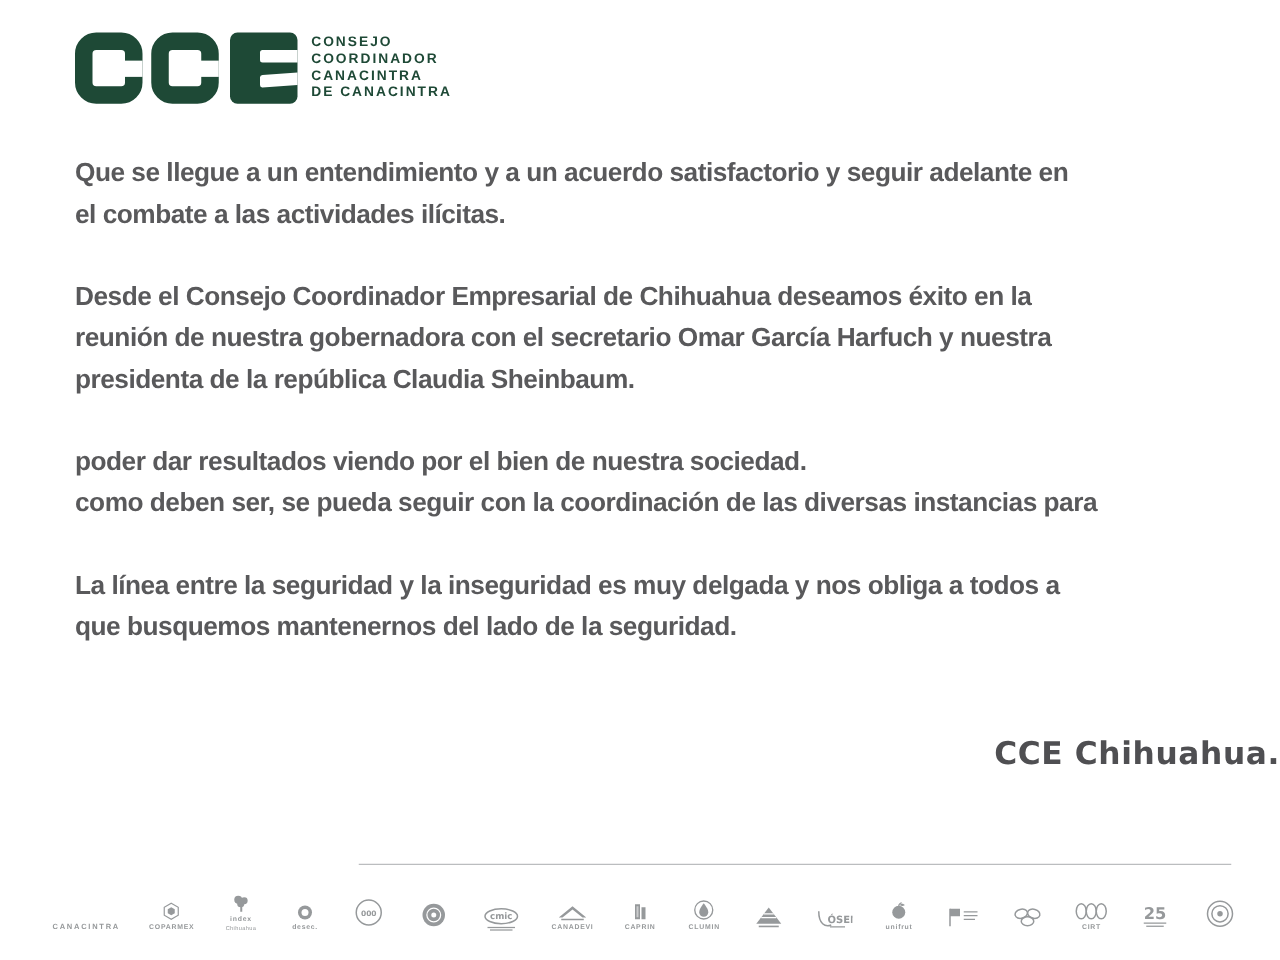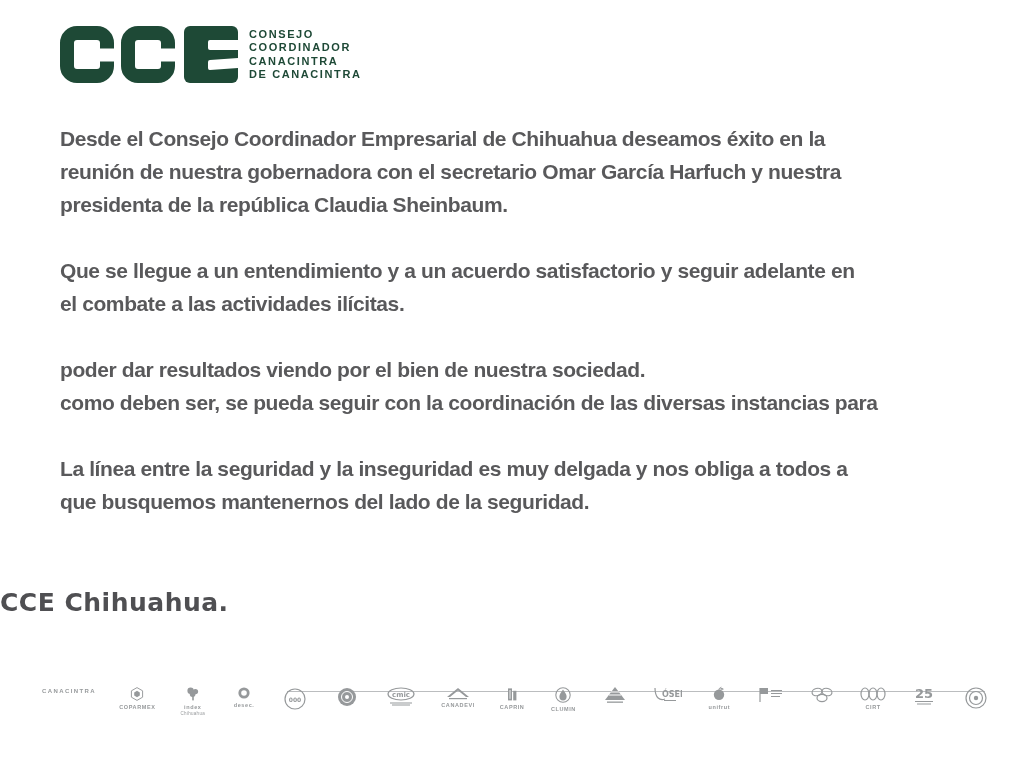--- a/index.html
+++ b/index.html
@@ -22,31 +22,31 @@
   .logo-e .n2{top:33px;transform:skewY(-4deg)}
   .org-lines{margin-left:11px;color:var(--green);font-weight:bold;font-size:11px;
              letter-spacing:1.6px;line-height:13.5px;font-family:Liberation Sans, sans-serif}
 
   
   .statement{position:absolute;left:60px;top:122px;width:920px;color:var(--body-gray);
              font-weight:bold;font-size:21px;letter-spacing:-0.4px;line-height:33px}
   .statement .para{margin-bottom:33px}
   .statement .line{white-space:nowrap}
 
-  .signature{position:absolute;left:0;top:588px;width:100%;text-align:left;
+  .signature{position:absolute;left:0;top:588px;width:100%;text-align:right;
              color:var(--sig-gray);font-weight:bold;font-size:25px;letter-spacing:0.5px;
              font-family:"DejaVu Sans","Liberation Sans",sans-serif}
 
   
   .hashtag{position:absolute;left:45px;top:676px;font-size:13.5px;color:var(--foot-gray);letter-spacing:0.2px}
   .hashtag .hash{color:var(--foot-light)}
   .foot-rule{position:absolute;left:287px;top:691px;width:698px;border-top:1px solid var(--line-gray)}
 
-  .partners{position:absolute;left:42px;top:686px;width:948px;height:44px;
-            display:flex;justify-content:space-between;align-items:flex-start}
+  .partners{position:absolute;left:42px;top:701px;width:948px;height:44px;
+            display:flex;justify-content:space-between;align-items:flex-end}
   .partner{display:flex;flex-direction:column;align-items:center;justify-content:center;
            color:var(--logo-gray);min-width:28px}
   .pl-label{font-size:5.5px;letter-spacing:0.6px;font-weight:bold;margin-top:2px;white-space:nowrap}
   .pl-sub{font-size:4.5px;letter-spacing:0.3px;margin-top:1px;white-space:nowrap}
   .partner svg{display:block}
   .partner.text-only .pl-label{font-size:6px;letter-spacing:1.4px}
   .stroke{fill:none;stroke:var(--logo-gray);stroke-width:1.2}
   .fillg{fill:var(--logo-gray)}
   .svgtext{fill:var(--logo-gray);font-family:"DejaVu Sans",sans-serif;font-weight:bold}
 </style>
@@ -67,27 +67,27 @@
     <div class="org-lines">
       <div>CONSEJO</div>
       <div>COORDINADOR</div>
       <div>CANACINTRA</div>
       <div>DE CANACINTRA</div>
     </div>
   </div>
 
   <div class="statement">
     <div class="para">
+      <div class="line">Que se llegue a un entendimiento y a un acuerdo satisfactorio y seguir adelante en</div>
+      <div class="line">el combate a las actividades ilícitas.</div>
+    </div>
+    <div class="para">
       <div class="line">Desde el Consejo Coordinador Empresarial de Chihuahua deseamos éxito en la</div>
       <div class="line">reunión de nuestra gobernadora con el secretario Omar García Harfuch y nuestra</div>
       <div class="line">presidenta de la república Claudia Sheinbaum.</div>
-    </div>
-    <div class="para">
-      <div class="line">Que se llegue a un entendimiento y a un acuerdo satisfactorio y seguir adelante en</div>
-      <div class="line">el combate a las actividades ilícitas.</div>
     </div>
     <div class="para">
       <div class="line">poder dar resultados viendo por el bien de nuestra sociedad.</div>
       <div class="line">como deben ser, se pueda seguir con la coordinación de las diversas instancias para</div>
     </div>
     <div class="para">
       <div class="line">La línea entre la seguridad y la inseguridad es muy delgada y nos obliga a todos a</div>
       <div class="line">que busquemos mantenernos del lado de la seguridad.</div>
     </div>
   </div>

